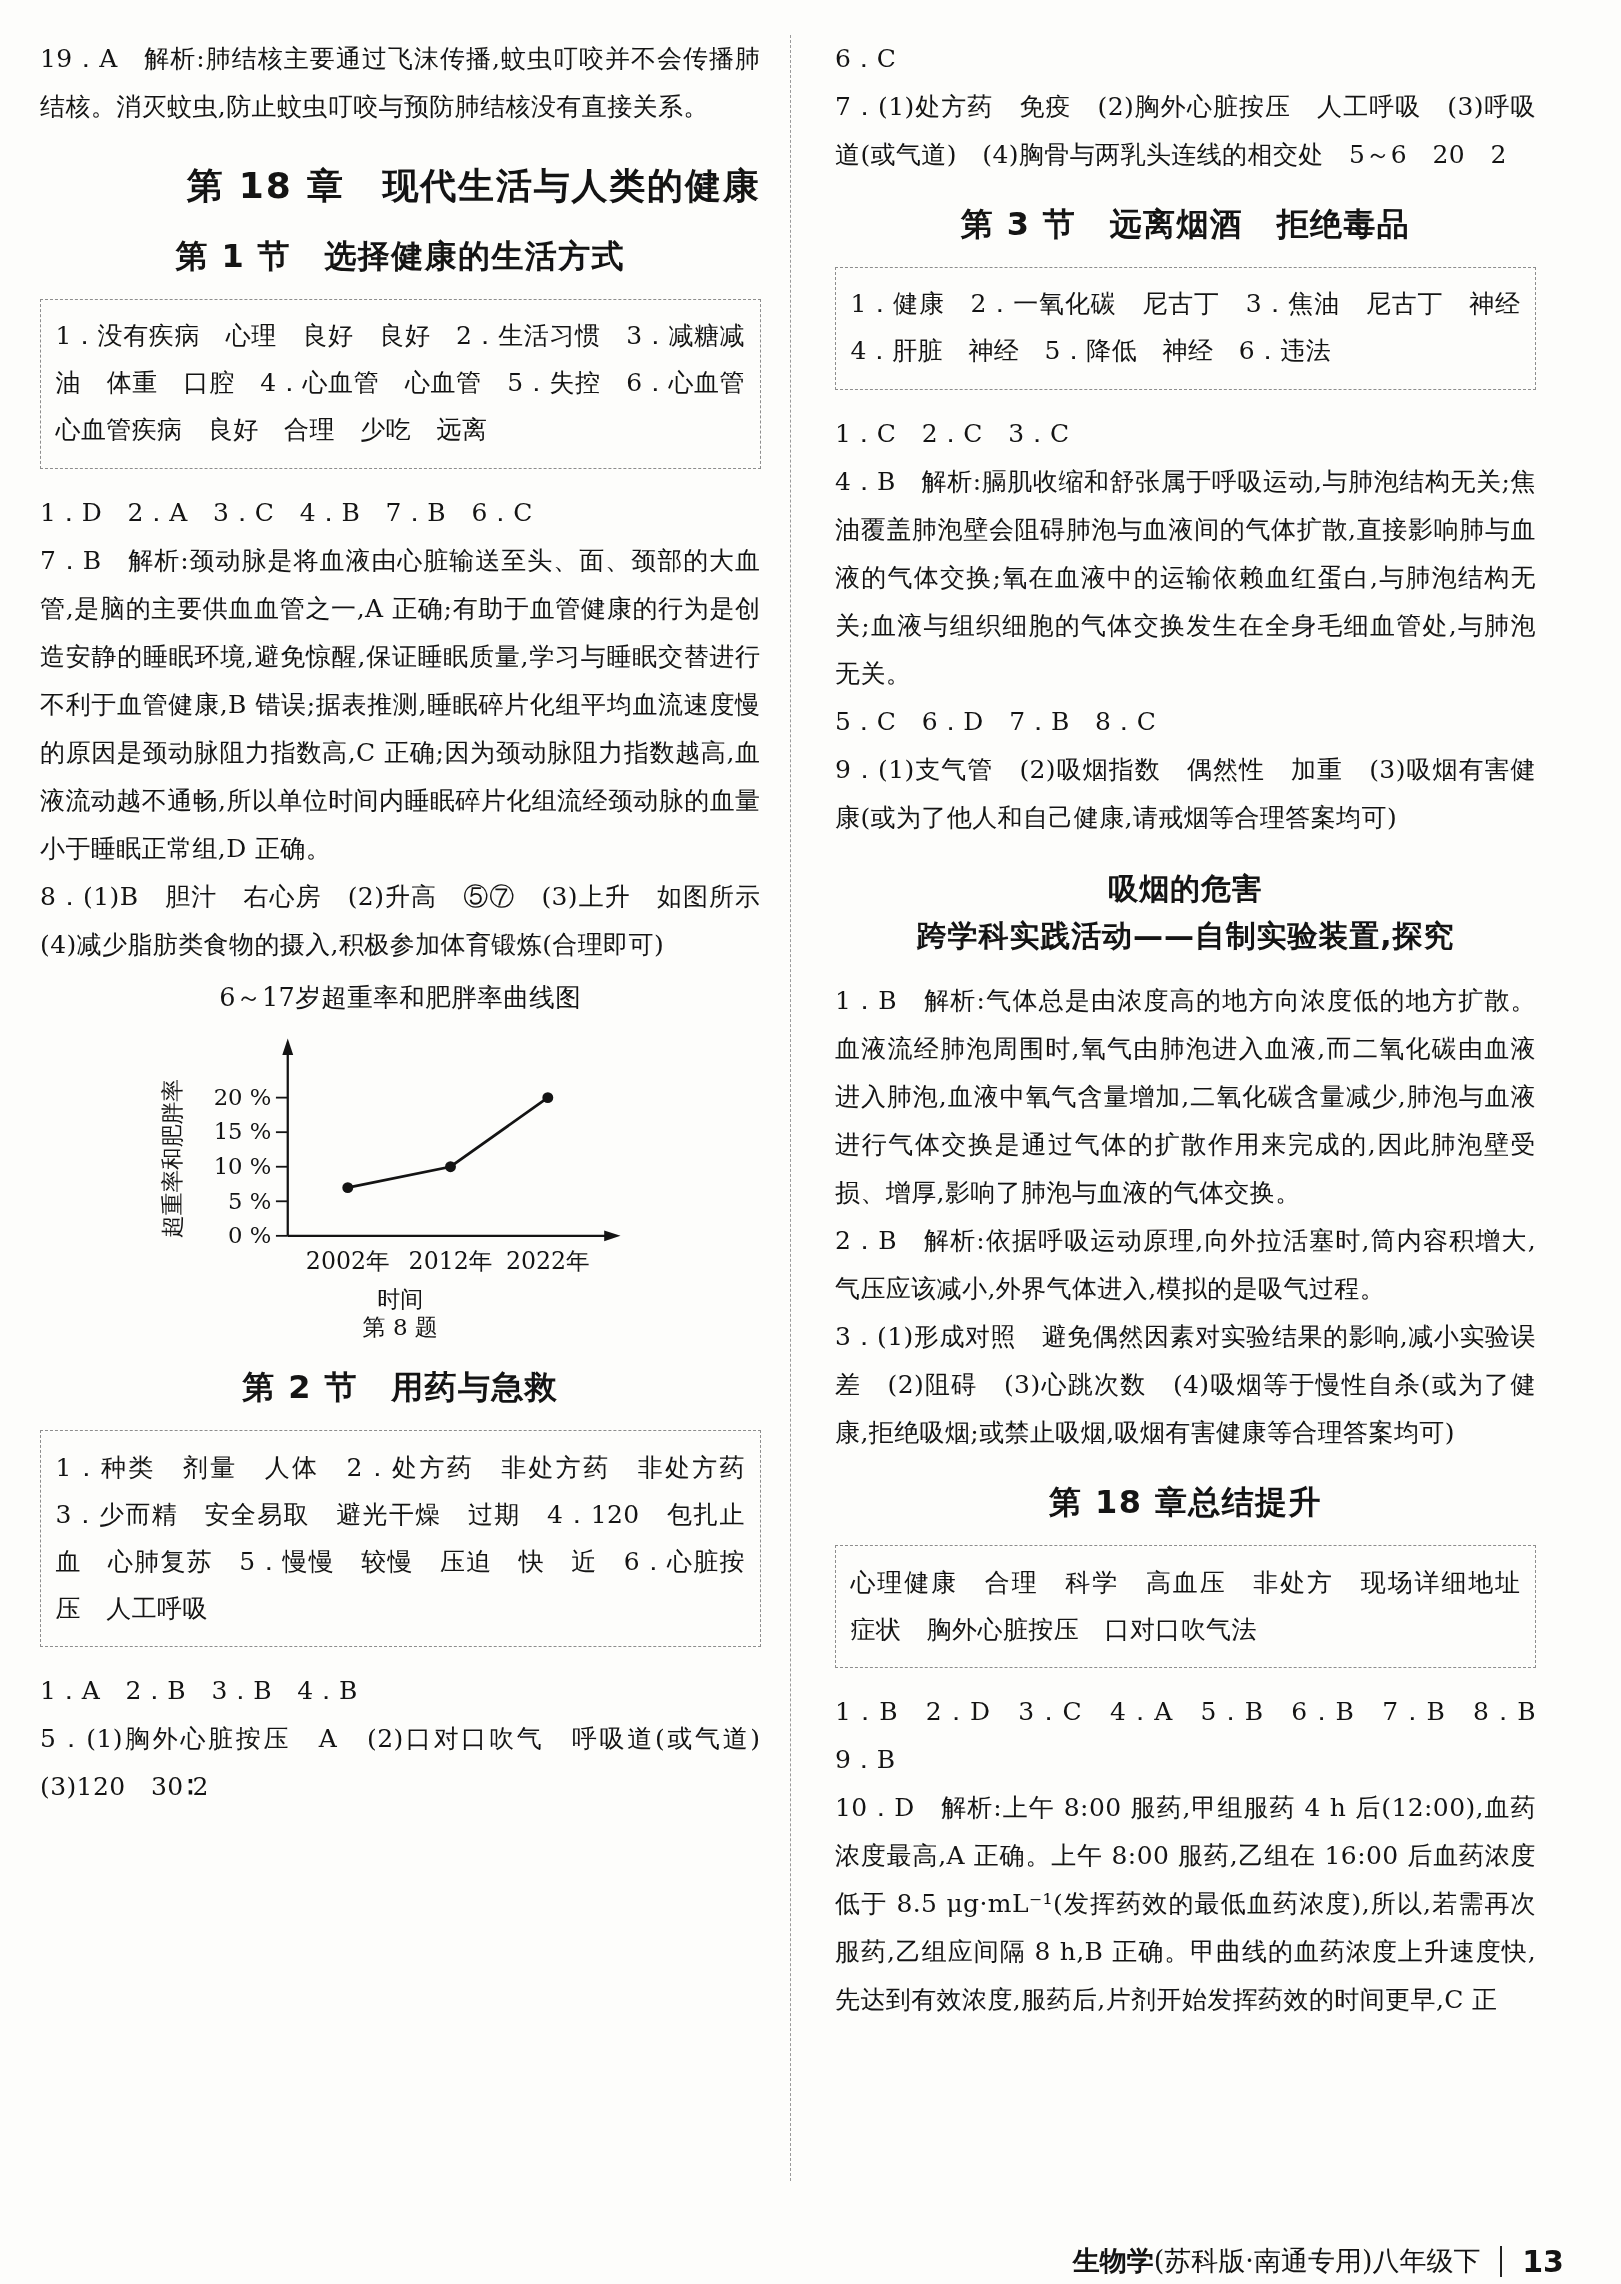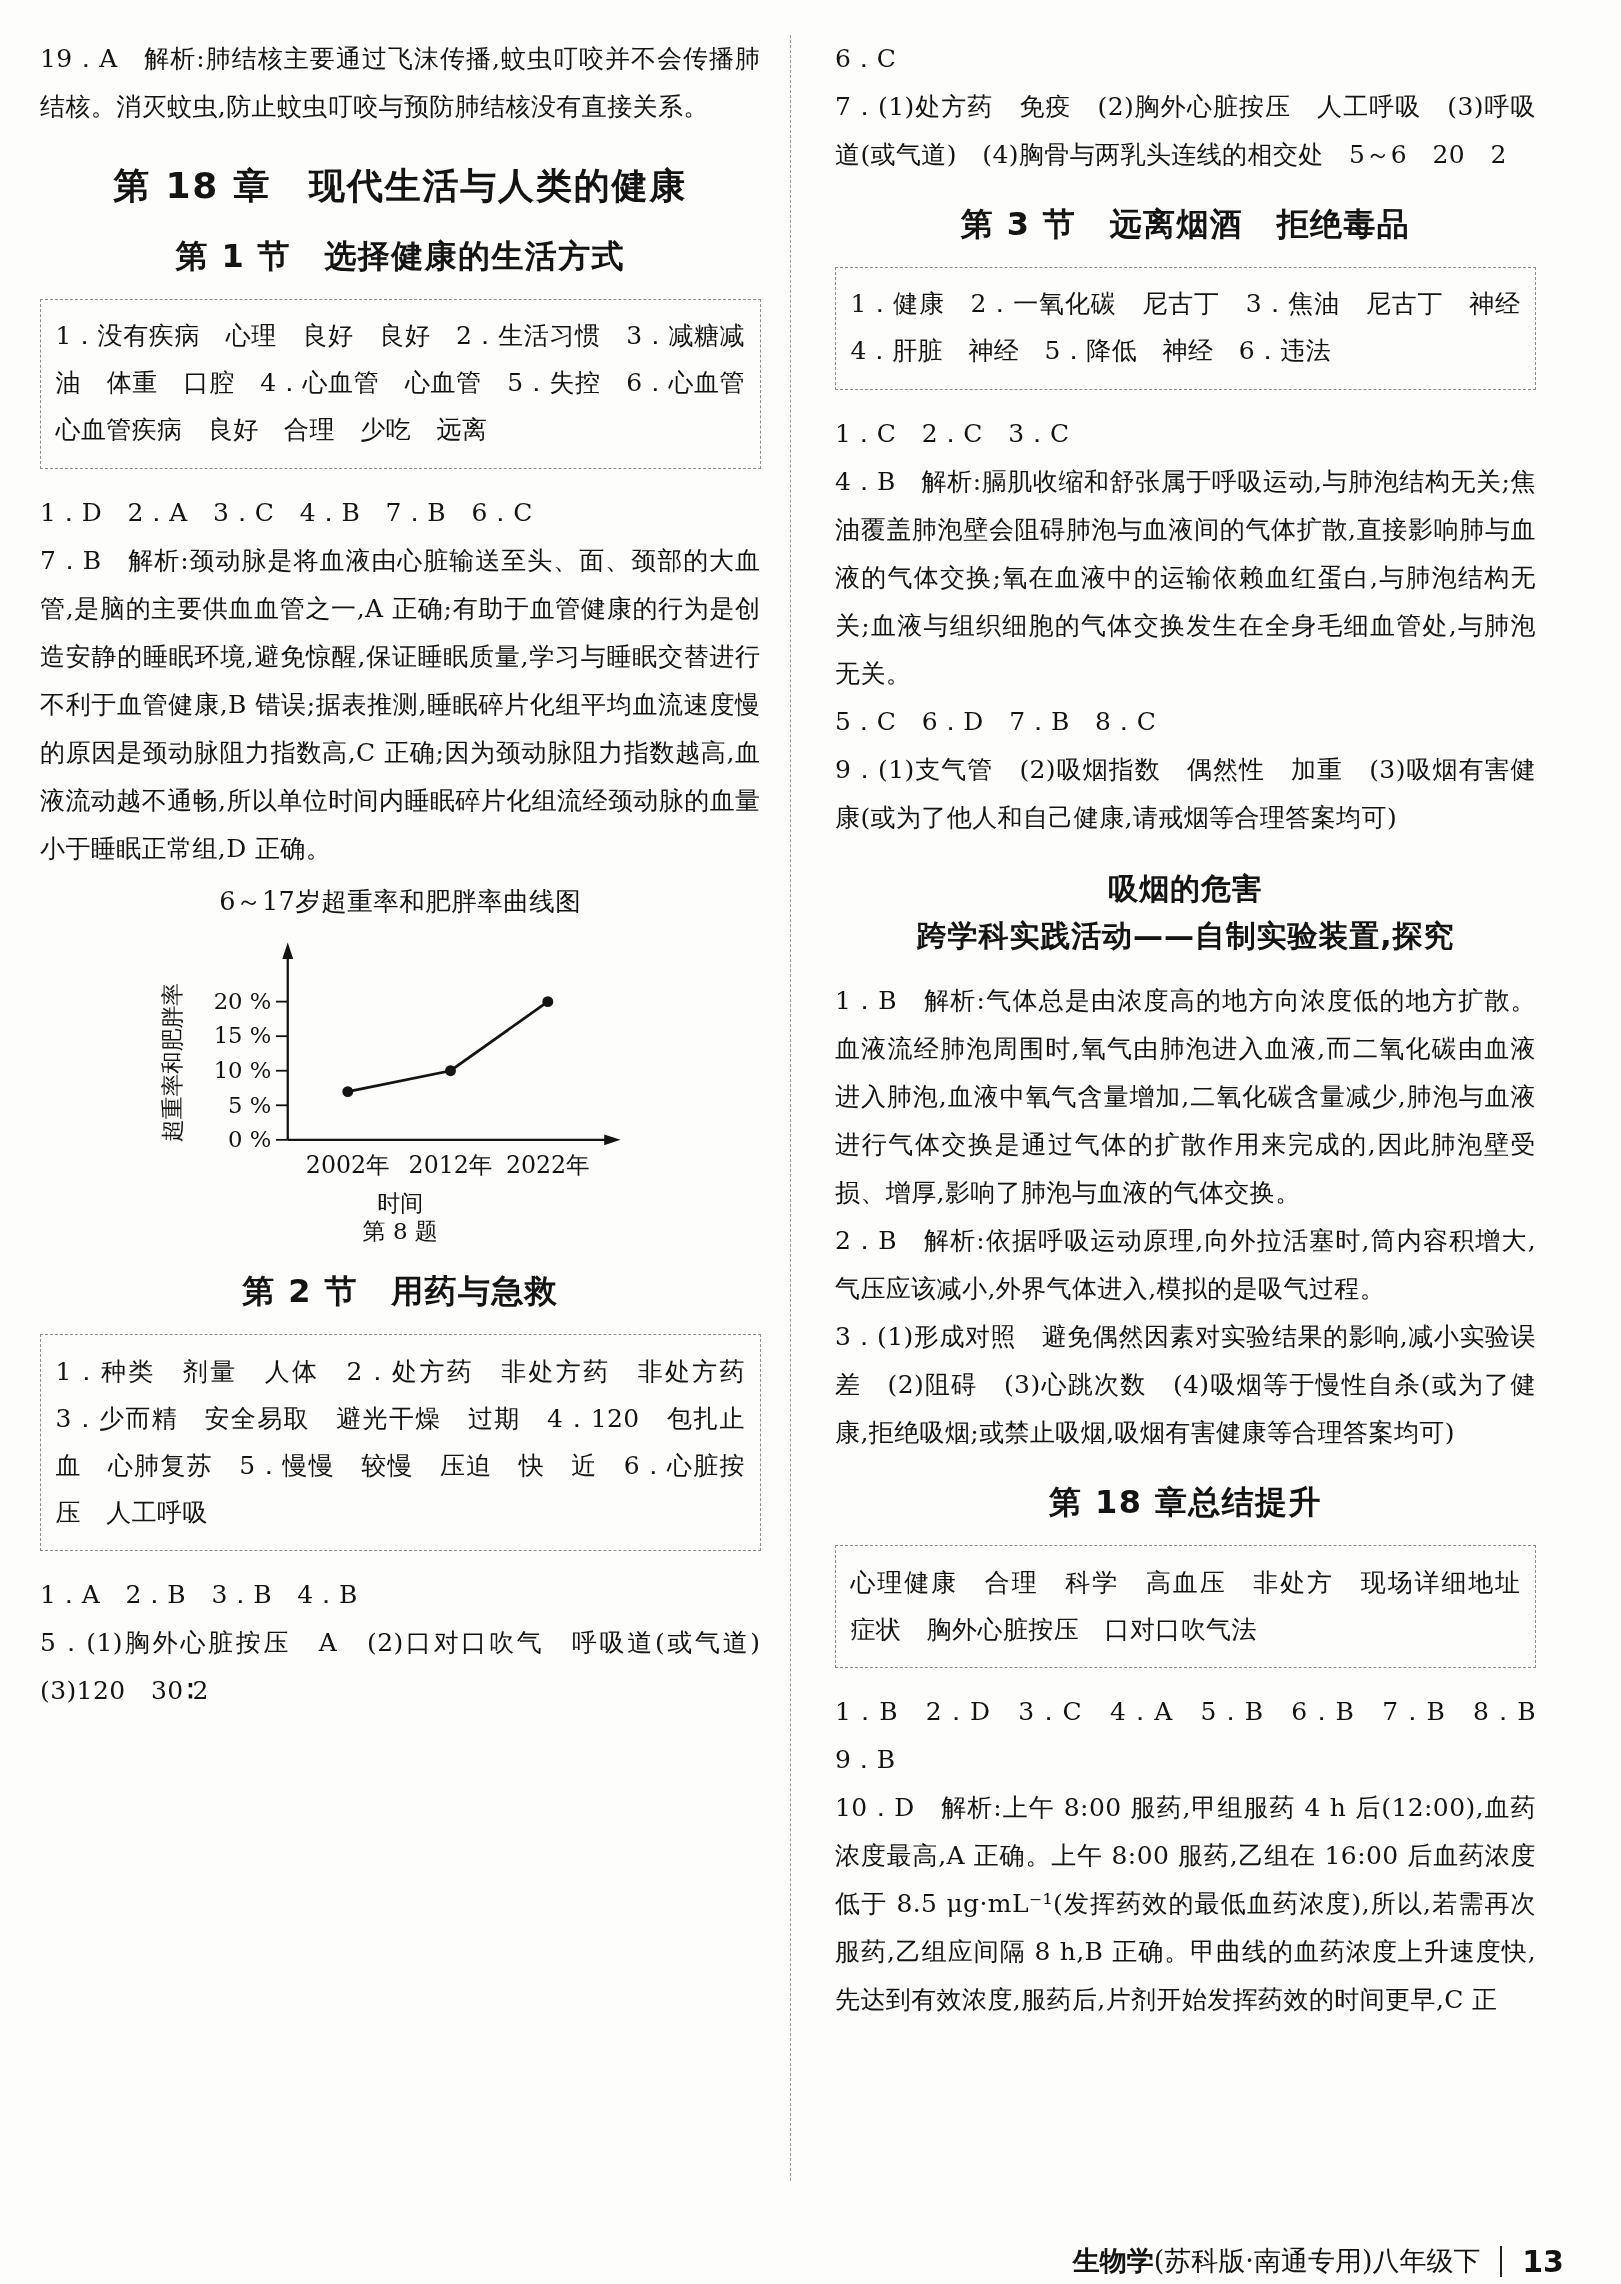--- a/index.html
+++ b/index.html
@@ -37,21 +37,21 @@
     white-space:pre-wrap;
     word-break:break-all;
   }
   .item{margin:0 0 0 0;}
   .item .line:first-child{text-indent:0;}
   
   .h-chapter{
     font-family:"DejaVu Sans","Liberation Sans",sans-serif;
     font-weight:bold;
     font-size:36px;
-    text-align:center;
+    text-align:right;
     letter-spacing:1.8px;
     margin:31px 0 23.6px 0;
   }
   .h-section{
     font-family:"DejaVu Sans","Liberation Sans",sans-serif;
     font-weight:bold;
     font-size:32px;
     text-align:center;
     letter-spacing:1.4px;
     margin:23.6px 0 20px 0;
@@ -136,20 +136,23 @@
       </div>
 
       <div class="item">
         <div class="line">1．D　2．A　3．C　4．B　7．B　6．C</div>
       </div>
 
       <div class="item">
         <div class="line">7．B　解析:颈动脉是将血液由心脏输送至头、面、颈部的大血管,是脑的主要供血血管之一,A 正确;有助于血管健康的行为是创造安静的睡眠环境,避免惊醒,保证睡眠质量,学习与睡眠交替进行不利于血管健康,B 错误;据表推测,睡眠碎片化组平均血流速度慢的原因是颈动脉阻力指数高,C 正确;因为颈动脉阻力指数越高,血液流动越不通畅,所以单位时间内睡眠碎片化组流经颈动脉的血量小于睡眠正常组,D 正确。</div>
       </div>
 
+      <div class="item">
+        <div class="line">8．(1)B　胆汁　右心房　(2)升高　⑤⑦　(3)上升　如图所示　(4)减少脂肪类食物的摄入,积极参加体育锻炼(合理即可)</div>
+      </div>
 
       <div class="figure">
         <div class="fig-title">6～17岁超重率和肥胖率曲线图</div>
         <div class="fig-wrap">
           <svg width="491" height="264" viewBox="0 0 540 290">
 
             <text x="28" y="150" transform="rotate(-90 28 150)" text-anchor="middle" font-family="DejaVu Serif, serif" font-size="25" fill="#141414">超重率和肥胖率</text>
 
             <text x="128" y="243" text-anchor="end" font-family="DejaVu Serif, serif" font-size="25" fill="#141414">0 %</text>
             <text x="128" y="205" text-anchor="end" font-family="DejaVu Serif, serif" font-size="25" fill="#141414">5 %</text>

